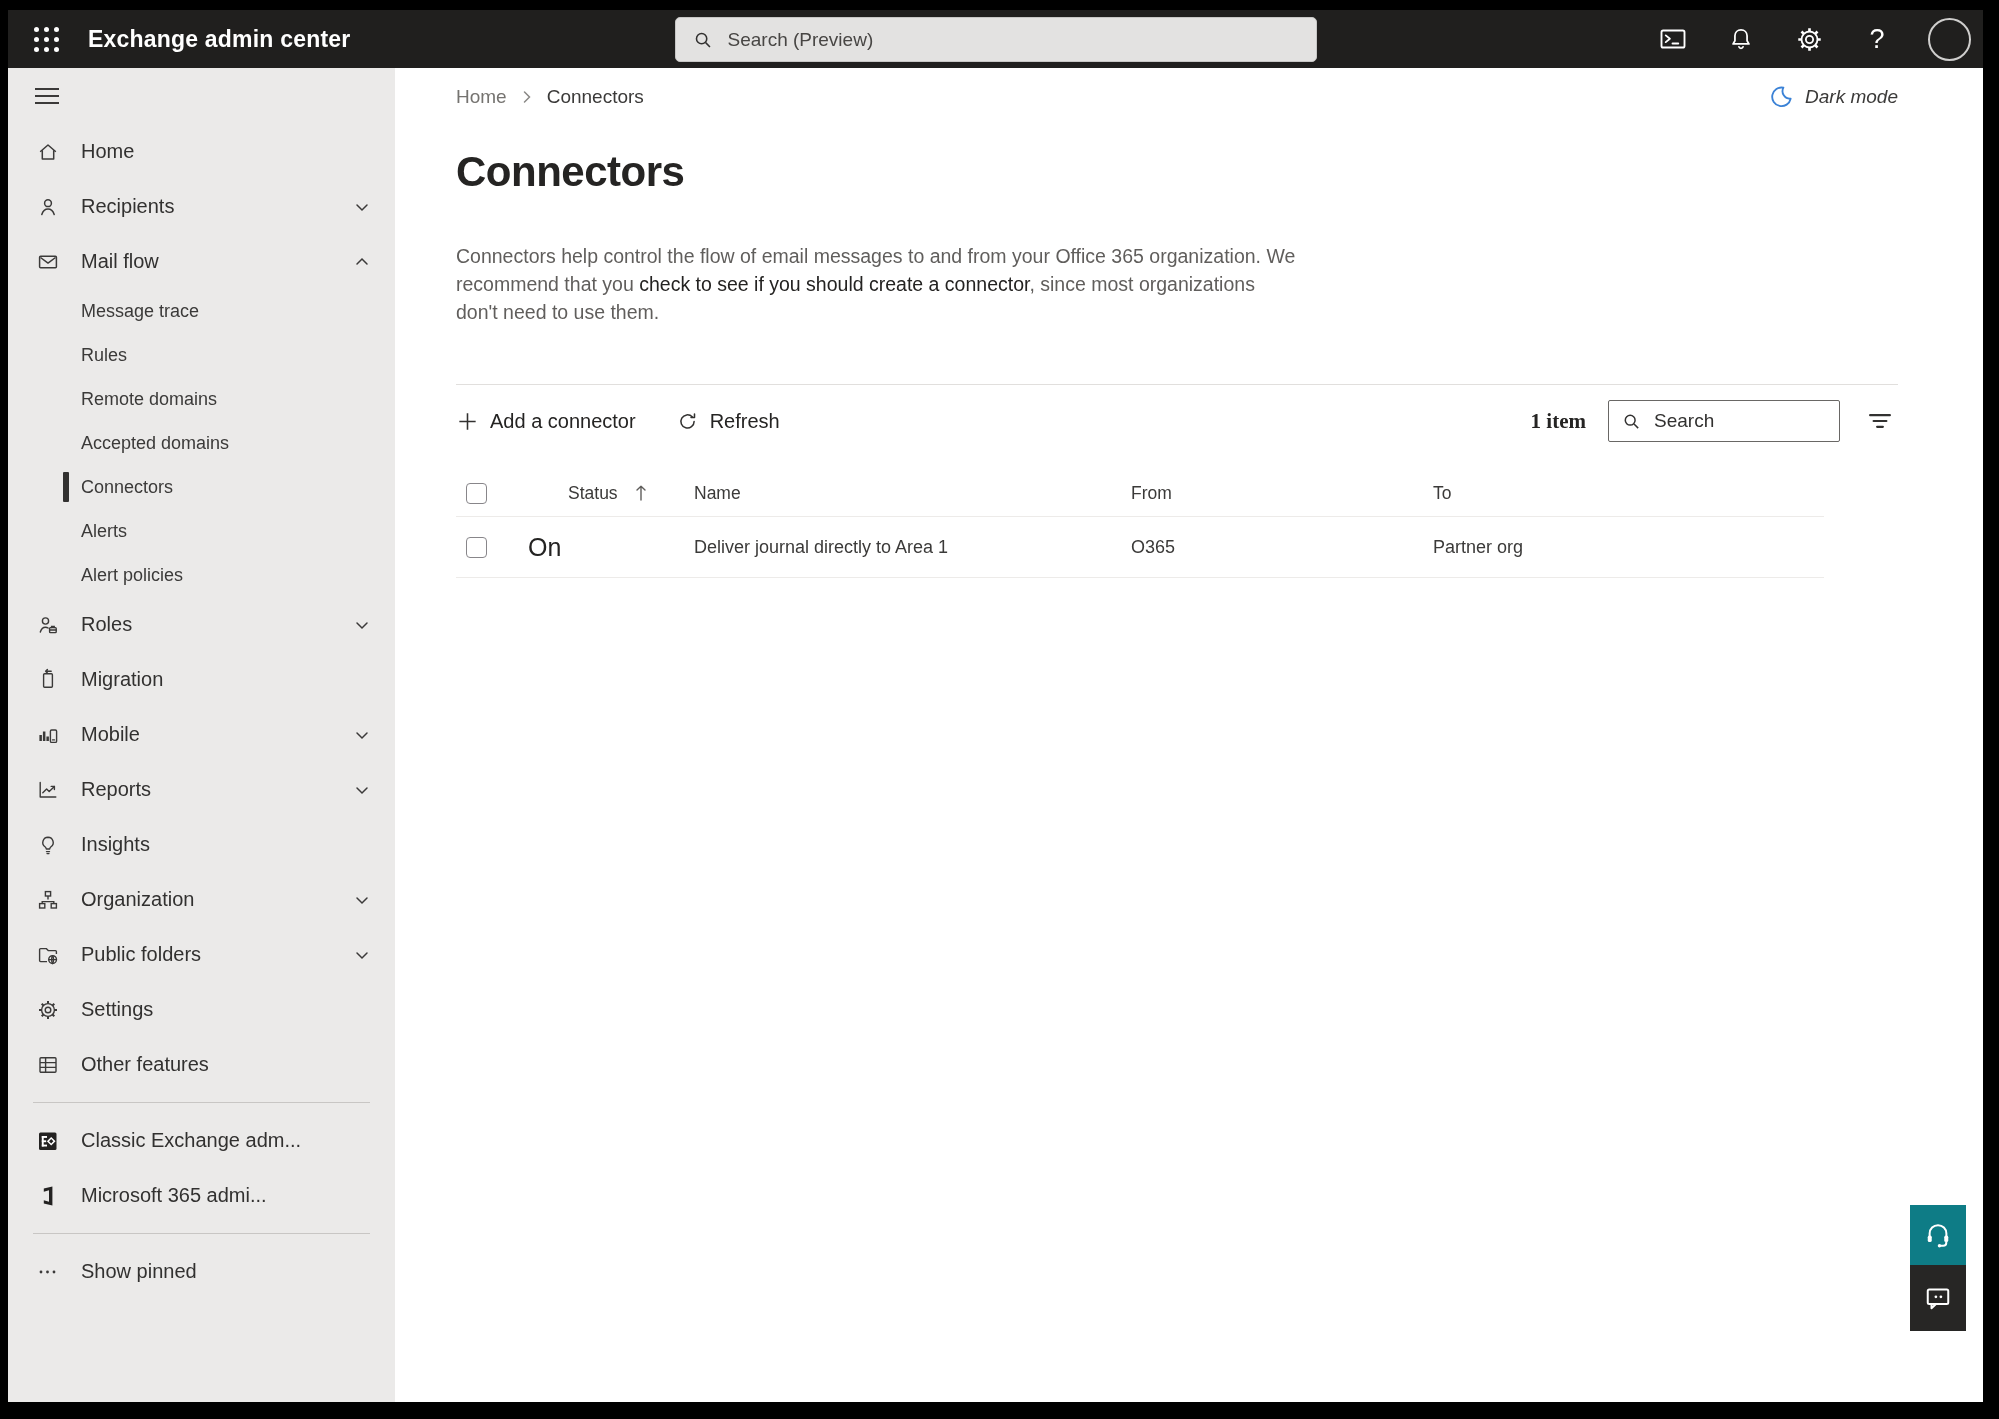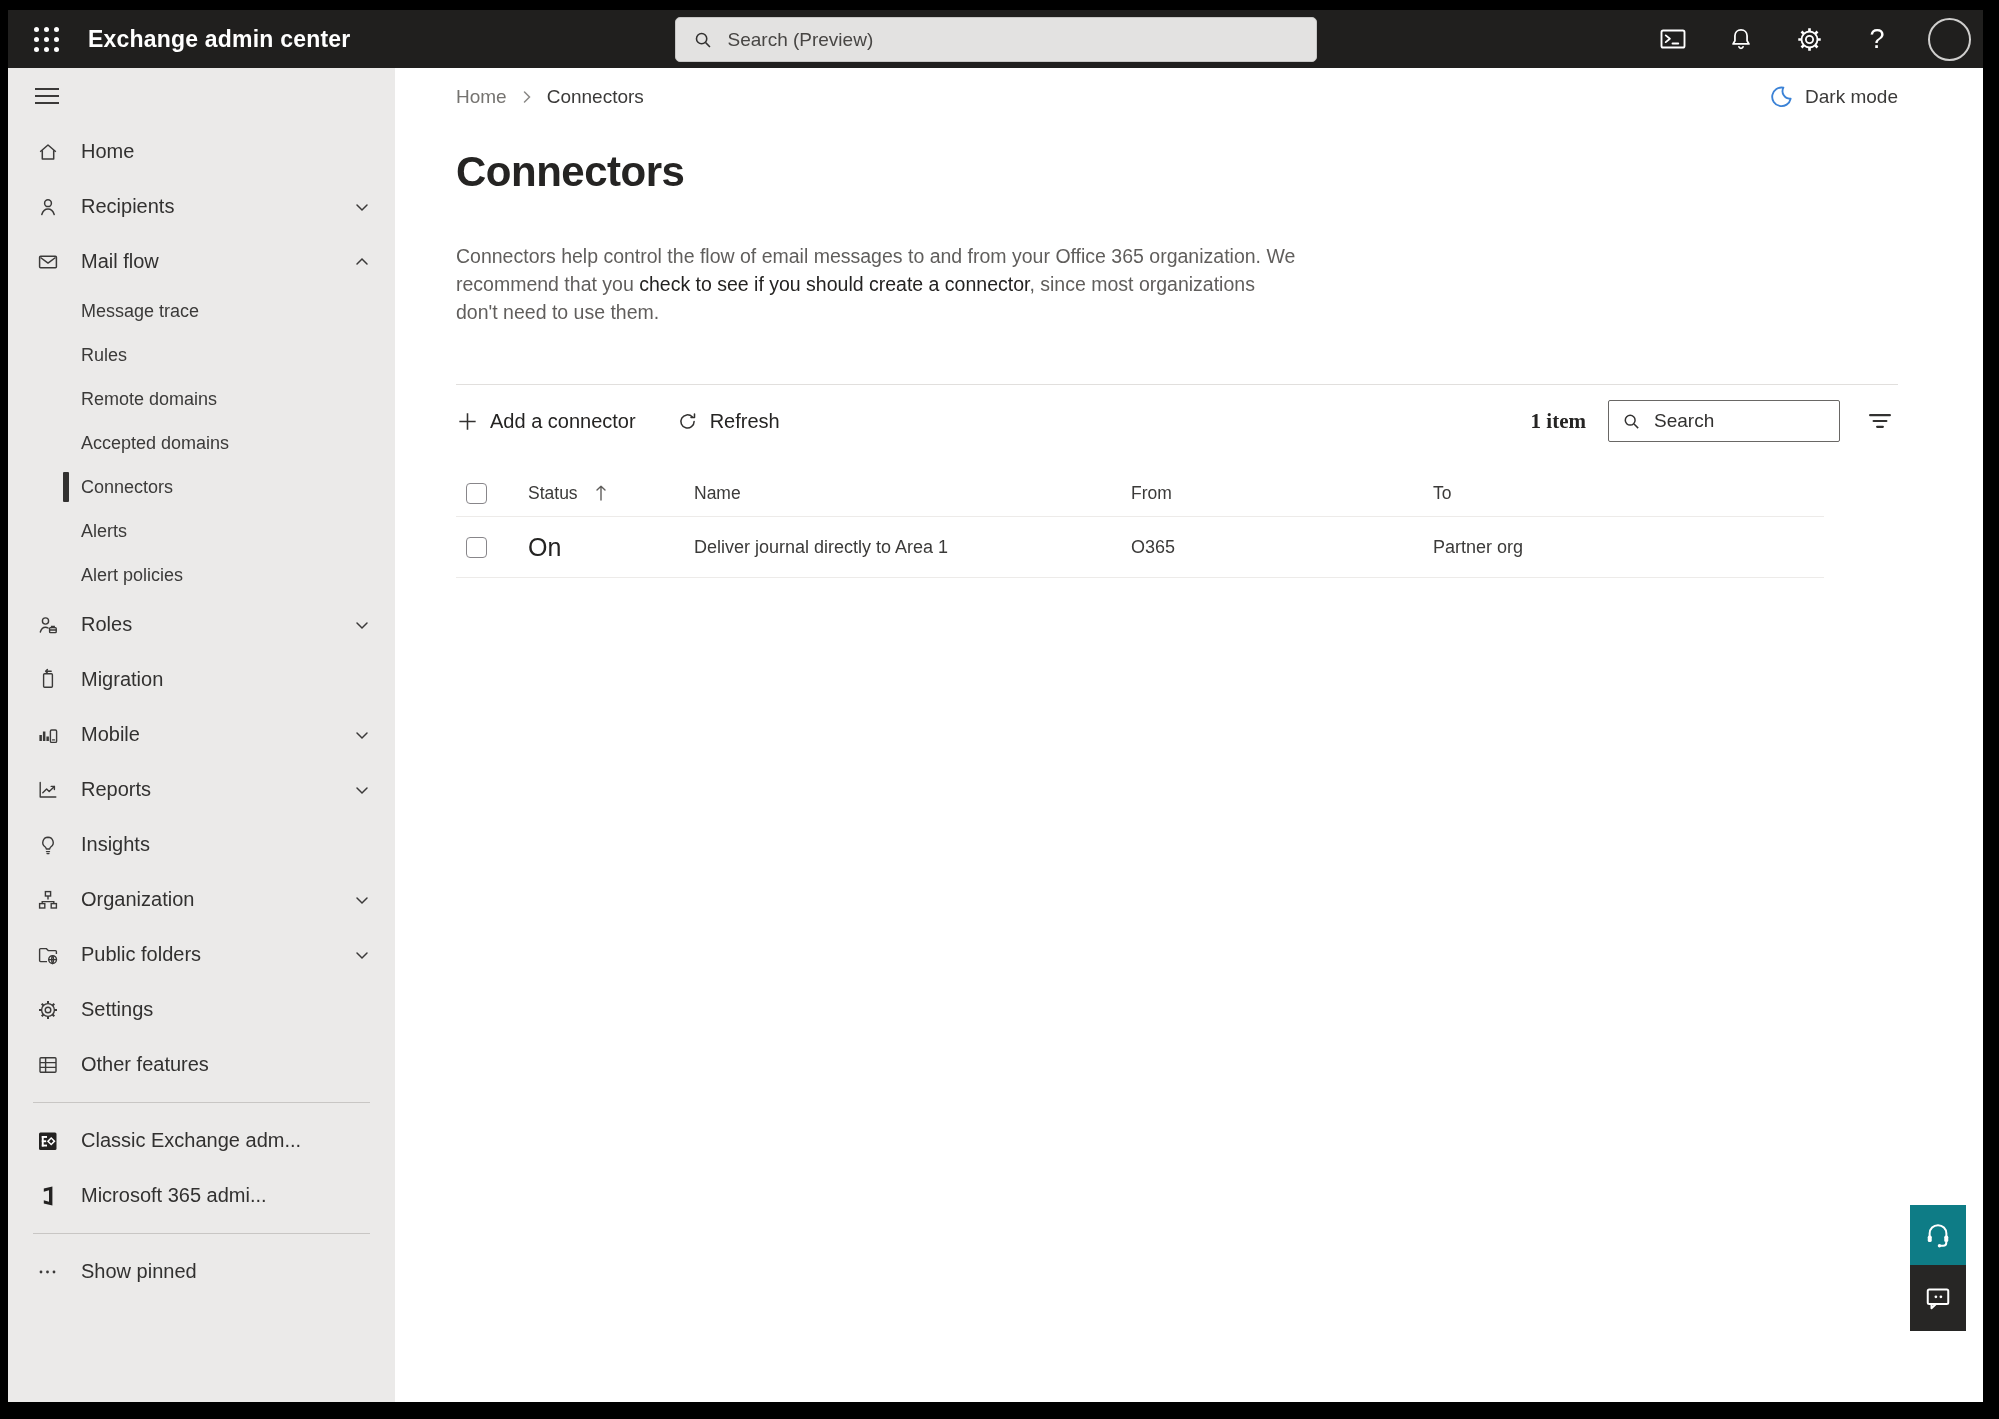--- a/index.html
+++ b/index.html
@@ -39,21 +39,21 @@
   .sel-bar { position:absolute; left:55px; top:7px; bottom:7px; width:6px; background:#323130; border-radius:1px; }
   .side-divider { height:1px; background:#c8c6c4; margin:10px 25px; }
 
   
   .main { flex:1; background:#fff; position:relative; padding:0 85px 0 61px; overflow:hidden; }
   .crumb-row { display:flex; align-items:center; margin-top:12px; height:34px; }
   .crumb { display:flex; align-items:center; gap:14px; font-size:19px; }
   .crumb-home { color:#757370; cursor:pointer; }
   .crumb-sep { color:#8a8886; display:flex; }
   .crumb-cur { color:#3b3a39; cursor:pointer; }
-  .darkmode { margin-left:auto; display:flex; align-items:center; gap:11px; cursor:pointer; }
+  .darkmode { margin-left:auto; display:flex; align-items:center; gap:11px; cursor:pointer;font-style:italic; }
   .darkmode .dm-label { font-size:19px; color:#3b3a39; }
 
   .page-title { margin-top:34px; font-size:42px; font-weight:700; color:#252423; letter-spacing:-.5px; }
   .desc { margin-top:46px; max-width:840px; font-size:19.5px; line-height:28px; color:#605e5c; }
   .desc .desc-link { color:#242322; cursor:pointer; }
 
   .rule { height:1px; background:#e1dfdd; margin-top:58px; }
   .toolbar { display:flex; align-items:center; height:64px; margin-top:4px; }
   .tb-btn { display:flex; align-items:center; gap:11px; font-size:20px; color:#252423; margin-right:40px; cursor:pointer; white-space:nowrap; }
   .tb-btn svg { color:#323130; }
@@ -63,21 +63,21 @@
   .list-search svg { color:#323130; flex:0 0 auto; }
   .list-search input { flex:1; margin-left:12px; min-width:0; border:none; outline:none; font-size:19px; color:#323130; font-family:"Liberation Sans", sans-serif; background:transparent; }
   .list-search input::placeholder { color:#323130; opacity:1; }
   .filter-btn { width:36px; height:36px; display:flex; align-items:center; justify-content:center; cursor:pointer; color:#323130; }
 
   .tablewrap { margin-top:18px; width:1368px; }
   .tgrid { display:grid; grid-template-columns:72px 166px 437px 302px 1fr; align-items:center; }
   .thead { height:46px; border-bottom:1px solid #edebe9; color:#3b3a39; font-size:17.5px; }
   .trow { height:61px; border-bottom:1px solid #edebe9; }
   .cb { width:21px; height:21px; border:1.2px solid #88868a; border-radius:4px; background:#fff; margin-left:10px; cursor:pointer; }
-  .th-status { display:flex; align-items:flex-start; gap:16px; cursor:pointer; }
+  .th-status { display:flex; align-items:flex-start; gap:16px; cursor:pointer;margin-left:40px; }
   .cell-status-val { font-size:25px; font-weight:400; color:#242322; }
   .cell { font-size:18px; color:#3b3a39; }
   .th-label { cursor:pointer; }
 
   
   .float-btns { position:absolute; right:17px; top:1195px; width:56px; display:flex; flex-direction:column; }
   .fb { display:flex; align-items:center; justify-content:center; cursor:pointer; }
   .fb-help { height:60px; background:#0e7c86; }
   .fb-chat { height:66px; background:#272625; }
 

